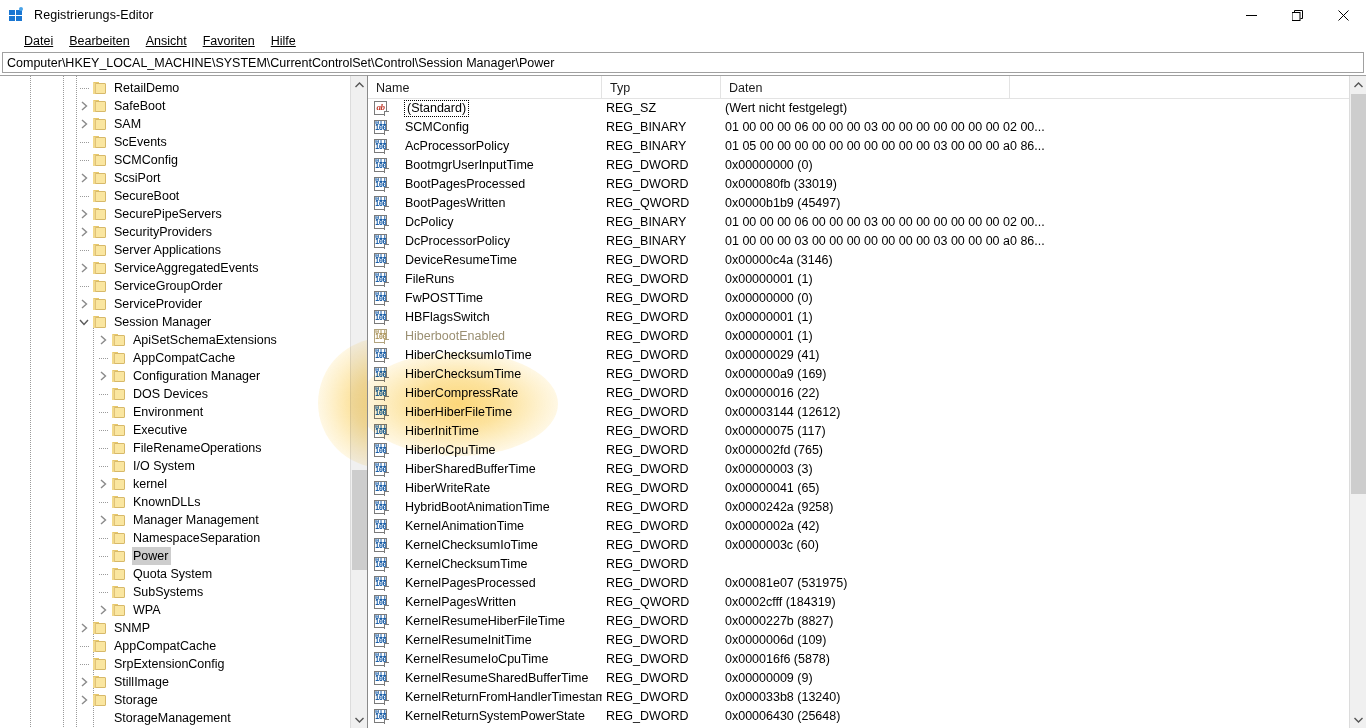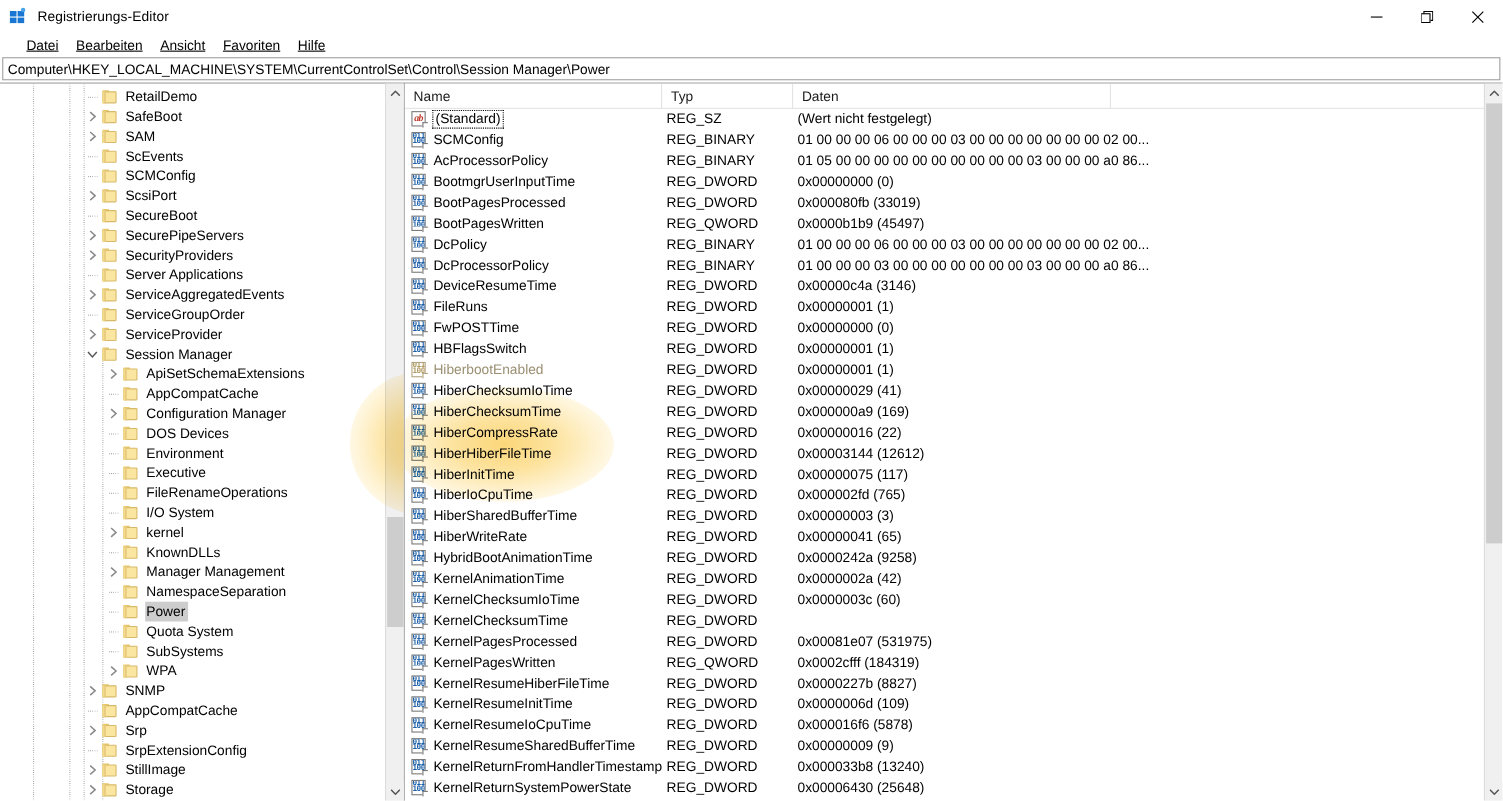--- a/index.html
+++ b/index.html
@@ -249,21 +249,21 @@
     text-overflow: clip;
   }
   .cell-name { width: 234px; flex: 0 0 234px; display: flex; align-items: center; padding-left: 6px; }
   .cell-type { width: 119px; flex: 0 0 119px; padding-left: 4px; }
   .cell-data { flex: 1 1 auto; padding-left: 4px; }
 
   .ricon {
     flex: 0 0 15px;
     width: 15px; height: 15px;
     position: relative;
-    margin-right: 5px;
+    margin-right: 16px;
   }
   .ricon .page {
     position: absolute; left: 0; top: 0;
     width: 13px; height: 14px;
     background: #ffffff;
     border: 1px solid #7a7a7a;
   }
   .ricon .corner {
     position: absolute; right: 0px; bottom: 0px;
     width: 5px; height: 5px;
@@ -777,34 +777,20 @@
               <div class="folder">
                 <span class="tab"></span>
                 <span class="body"></span>
                 <span class="spine"></span>
               </div>
               <span class="tree-label">AppCompatCache</span>
             </div>
             <div class="tree-row">
               <div class="tw-spacer" style="width: 76px;"></div>
               <div class="twisty">
-                <svg width="7" height="10" viewBox="0 0 7 10">
-                  <polyline points="1,1 5.5,5 1,9" fill="none" stroke="#8a8a8a" stroke-width="1.4"></polyline>
-                </svg>
-              </div>
-              <div class="folder">
-                <span class="tab"></span>
-                <span class="body"></span>
-                <span class="spine"></span>
-              </div>
-              <span class="tree-label">Srp</span>
-            </div>
-            <div class="tree-row">
-              <div class="tw-spacer" style="width: 76px;"></div>
-              <div class="twisty">
                 <span style="display:block;width:9px;height:1px;background-image:linear-gradient(to right,#9a9a9a 1px,transparent 1px);background-size:2px 1px;"></span>
               </div>
               <div class="folder">
                 <span class="tab"></span>
                 <span class="body"></span>
                 <span class="spine"></span>
               </div>
               <span class="tree-label">SrpExtensionConfig</span>
             </div>
             <div class="tree-row">

